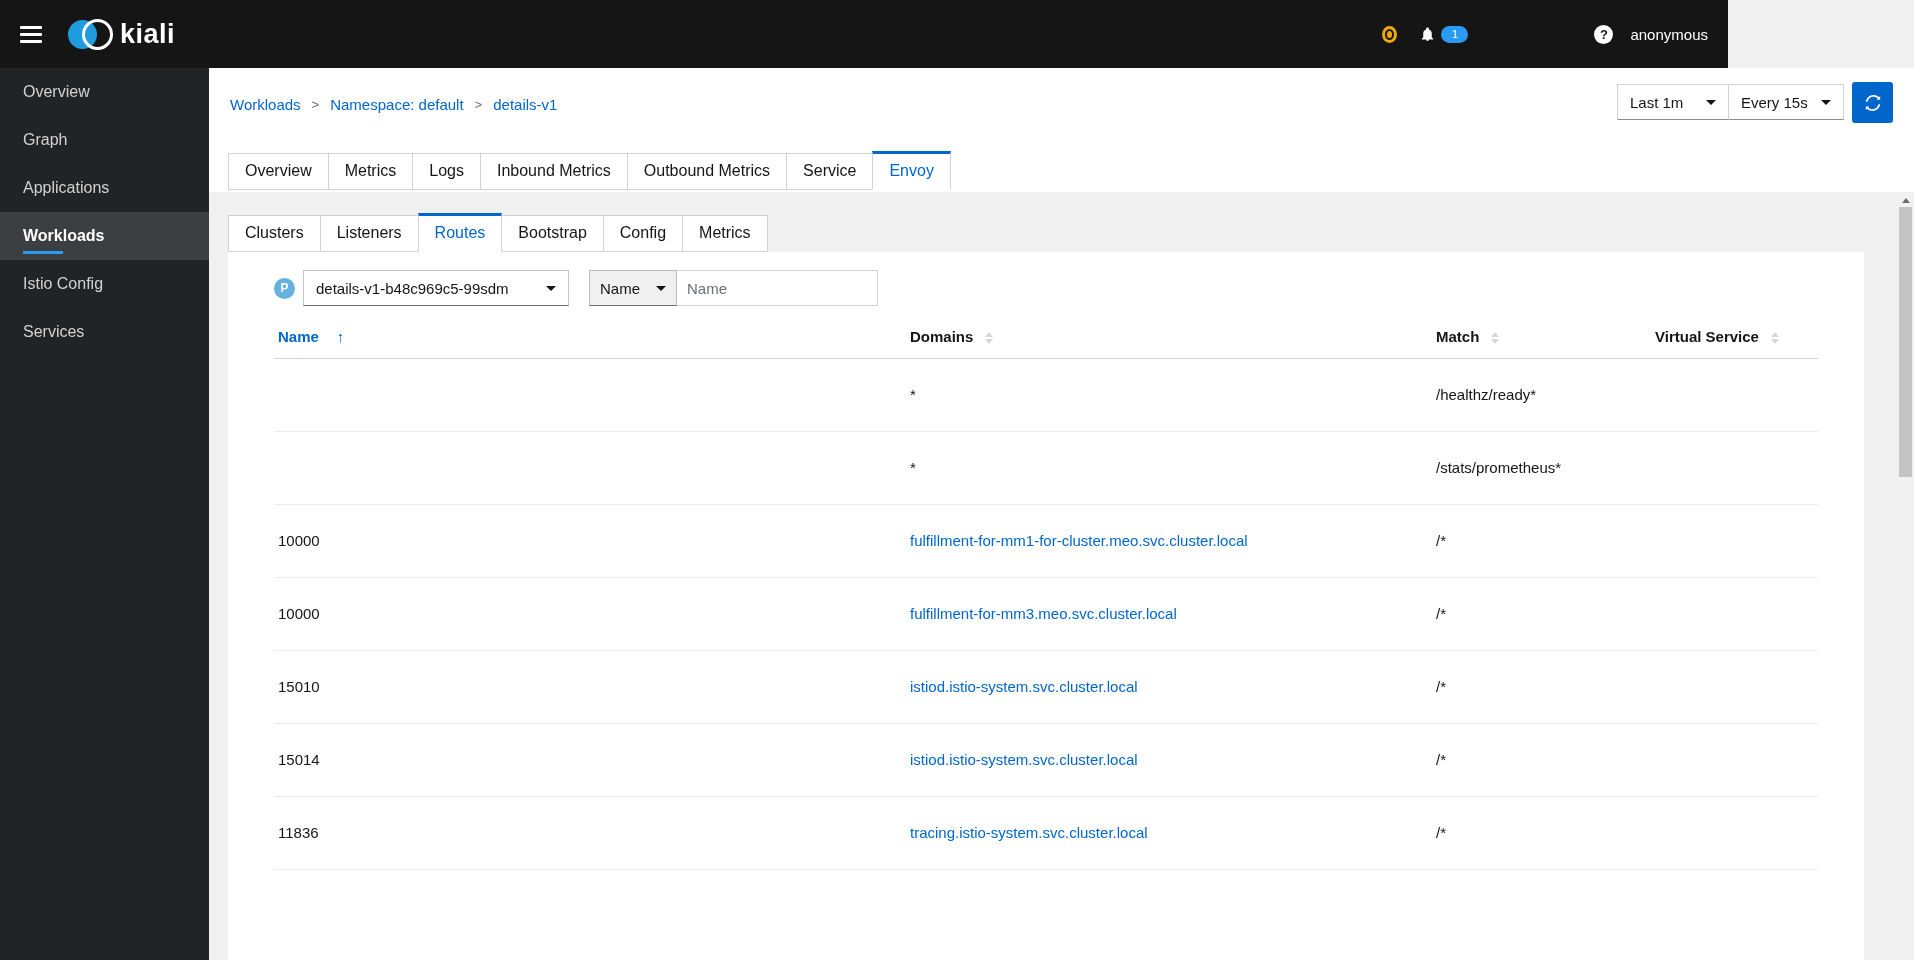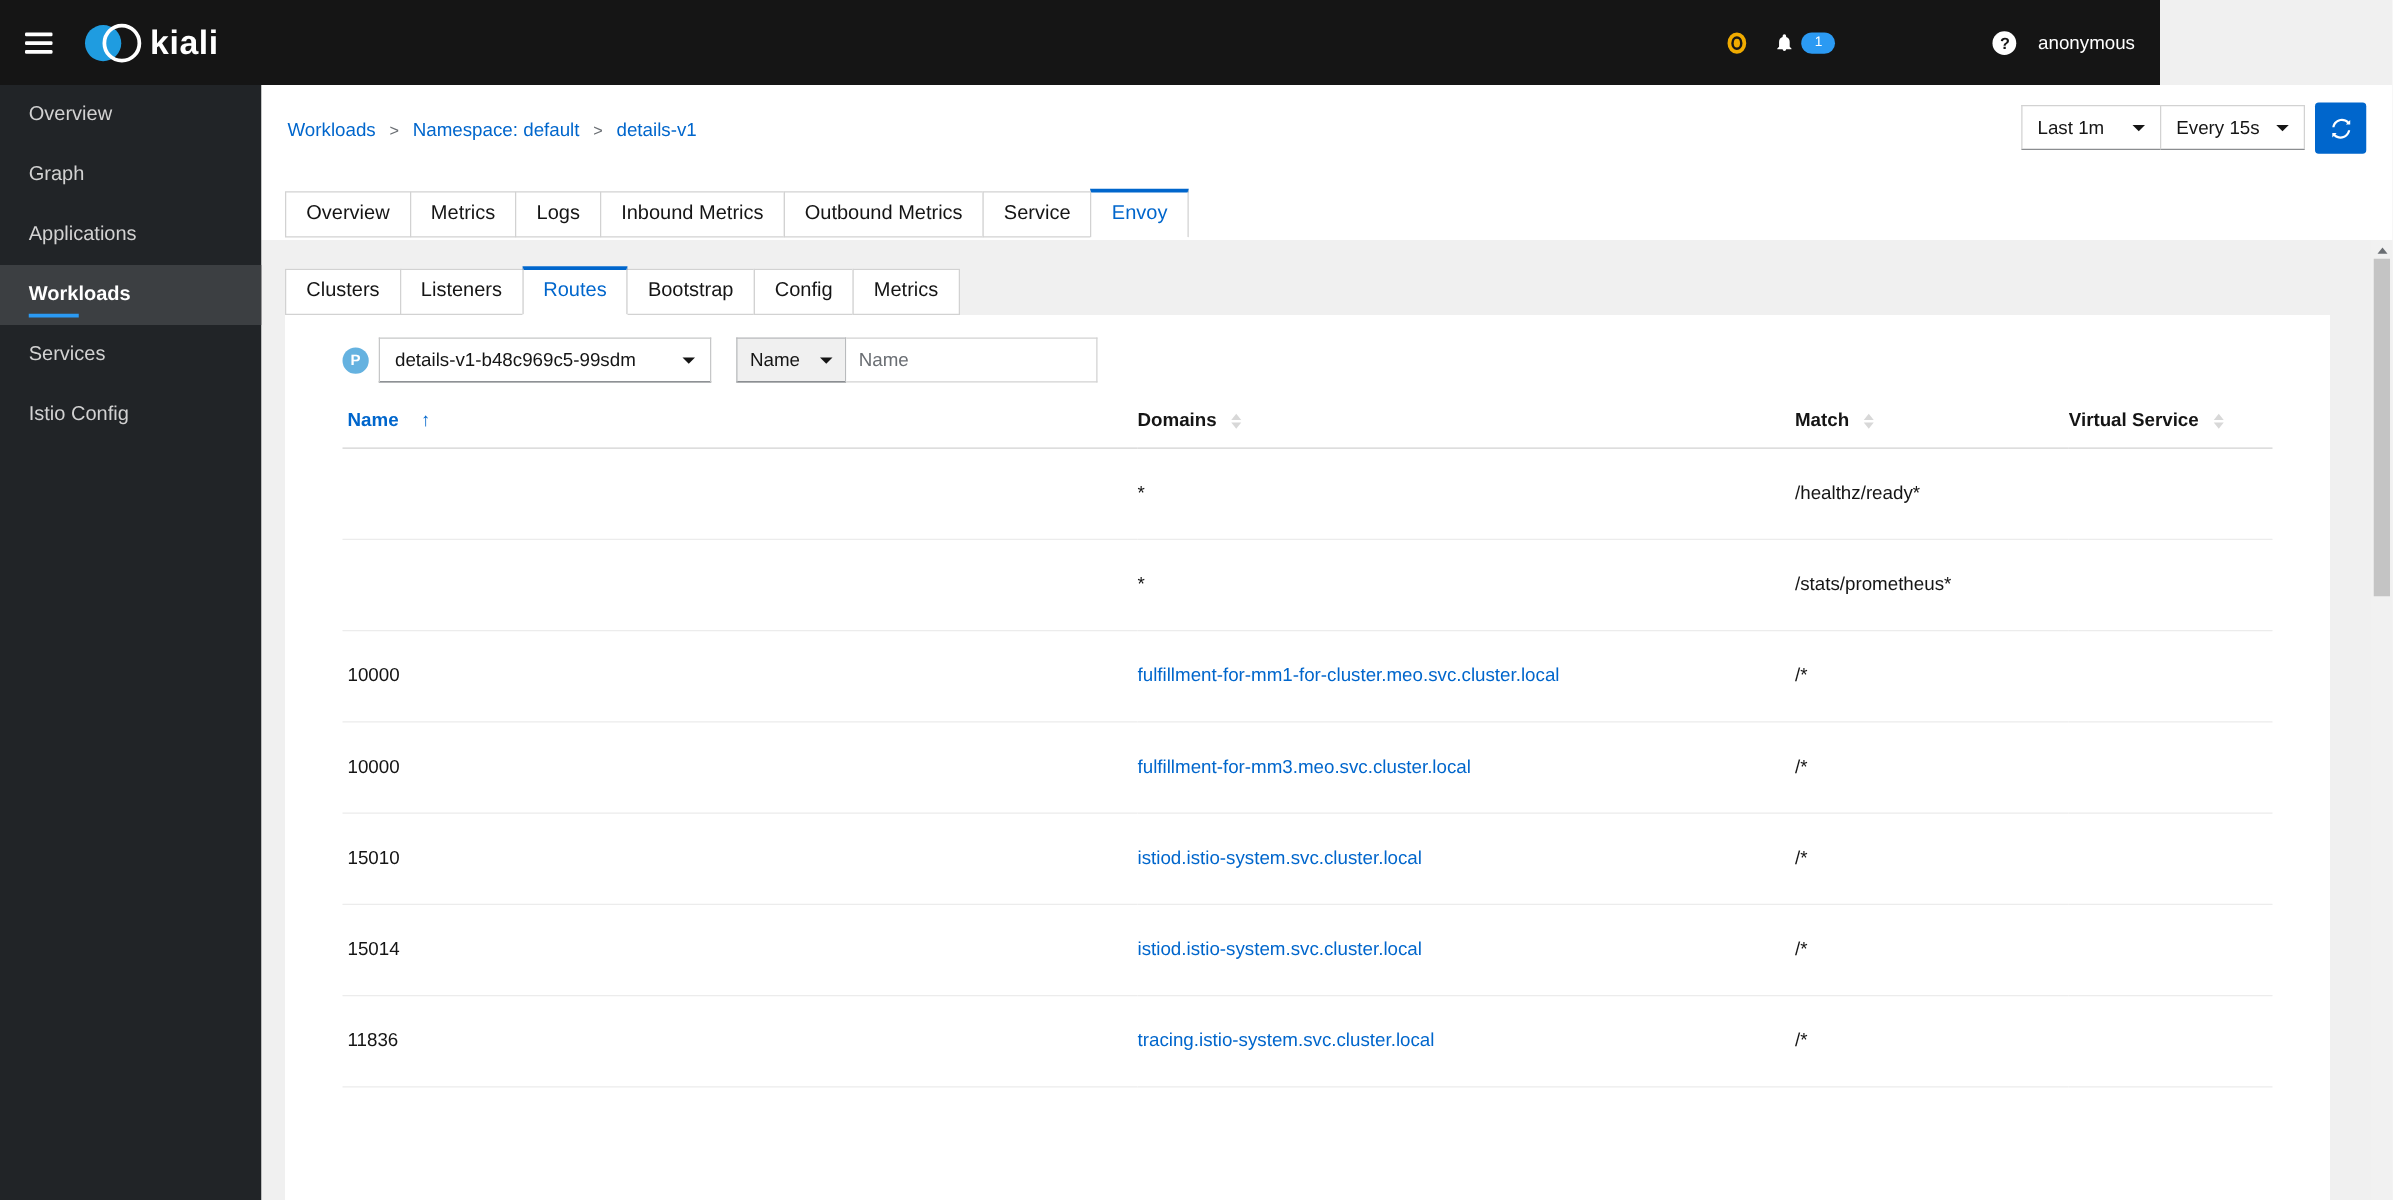--- a/index.html
+++ b/index.html
@@ -116,24 +116,24 @@
     <div class="side-item">
       <span class="side-label">Graph</span>
     </div>
     <div class="side-item">
       <span class="side-label">Applications</span>
     </div>
     <div class="side-item active">
       <span class="side-label">Workloads</span>
     </div>
     <div class="side-item">
+      <span class="side-label">Istio Config</span>
+    </div>
+    <div class="side-item">
       <span class="side-label">Services</span>
-    </div>
-    <div class="side-item">
-      <span class="side-label">Istio Config</span>
     </div>
   </nav>
 
 <div class="main">
   <div class="header-section">
     <div class="breadcrumb">
         <a class="bc-link">Workloads</a>
         <span class="bc-sep">&gt;</span>
         <a class="bc-link">Namespace: default</a>
         <span class="bc-sep">&gt;</span>

